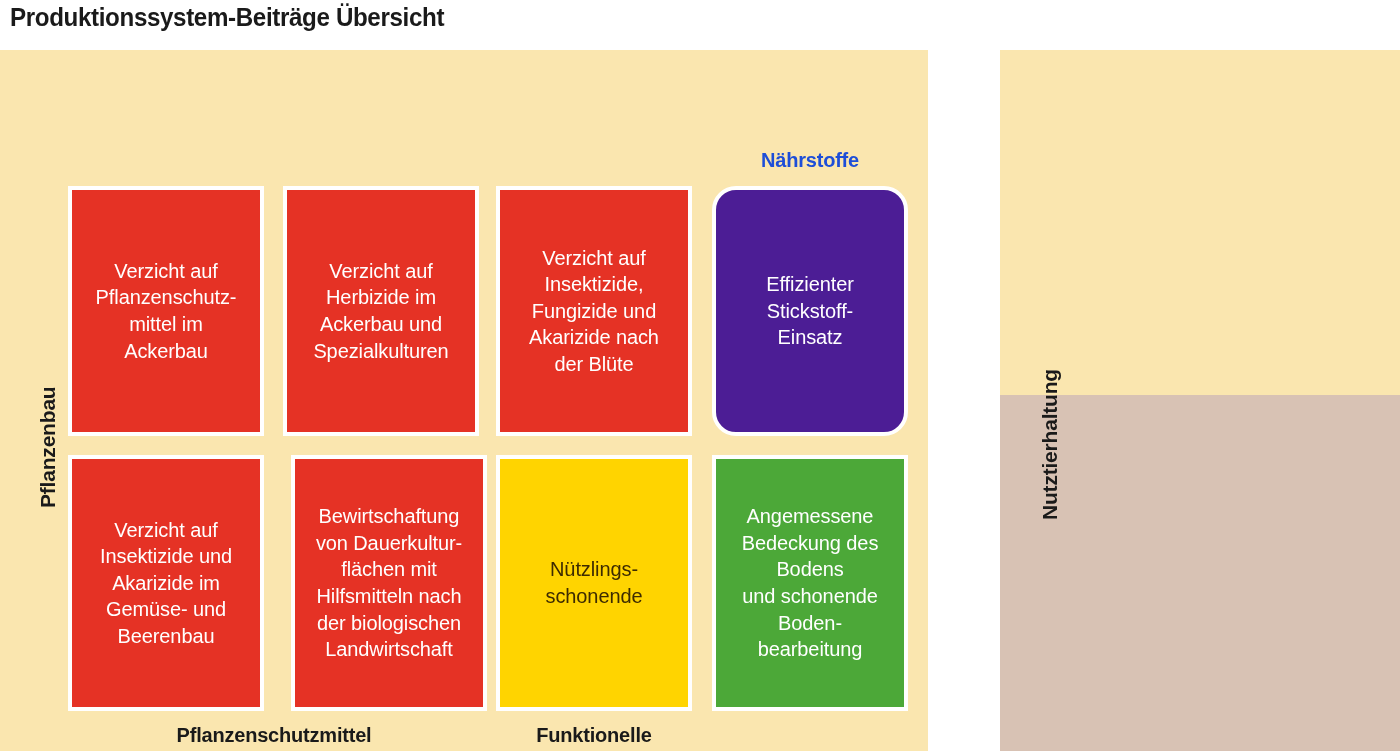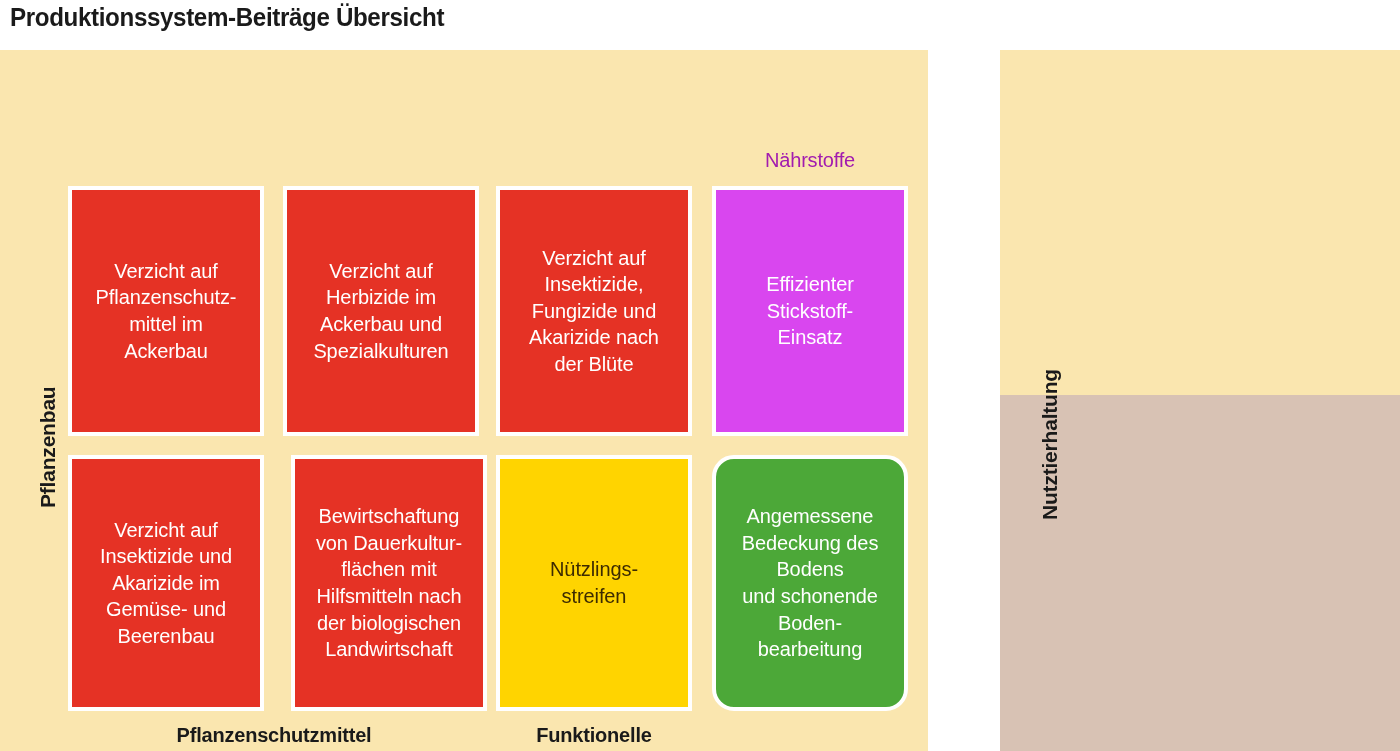--- a/index.html
+++ b/index.html
@@ -75,22 +75,22 @@
   #livestock-vlabel {
     left: 1038px;
     top: 520px;
     transform: rotate(-90deg);
   }
 
   
   .col-header {
     position: absolute;
     font-size: 20px;
-    font-weight: normal;
-    color: #a21caf;
+    font-weight: bold;
+    color: #1d4ed8;
     text-align: center;
     letter-spacing: -0.2px;
     white-space: nowrap;
   }
   #hdr-naehrstoffe {
     left: 712px;
     top: 99px;
     width: 196px;
   }
 
@@ -118,35 +118,35 @@
     justify-content: center;
     text-align: center;
     font-size: 20px;
     line-height: 1.33;
     letter-spacing: -0.1px;
     padding: 4px 6px;
   }
   .card .card-text { display: block; }
 
   .c-red    { background: #e53225; color: #ffffff; }
-  .c-orange { background: #d946ef; color: #ffffff; }
+  .c-orange { background: #4c1d95; color: #ffffff; border-radius: 24px; }
   .c-yellow { background: #ffd400; color: #3d2b00; }
   .c-green  { background: #4ca838; color: #ffffff; }
 
   
   #card-psm-ackerbau      { left: 68px;  top: 136px; width: 196px; height: 250px; }
   #card-herbizide         { left: 283px; top: 136px; width: 196px; height: 250px; }
   #card-insektizide-bluete{ left: 496px; top: 136px; width: 196px; height: 250px; }
   #card-stickstoff        { left: 712px; top: 136px; width: 196px; height: 250px; }
 
   
   #card-insektizide-gemuese { left: 68px;  top: 405px; width: 196px; height: 256px; }
   #card-dauerkultur         { left: 291px; top: 405px; width: 196px; height: 256px; }
   #card-nuetzlingsstreifen  { left: 496px; top: 405px; width: 196px; height: 256px; }
-  #card-bodenbedeckung      { left: 712px; top: 405px; width: 196px; height: 256px; border-radius: 22px; }
+  #card-bodenbedeckung      { left: 712px; top: 405px; width: 196px; height: 256px; }
 </style>
 </head>
 <body>
 
 <div id="page-title">Produktionssystem-Beiträge Übersicht</div>
 
 <div class="panel" id="crop-panel">
 
   <div class="col-header" id="hdr-naehrstoffe">Nährstoffe</div>
 
@@ -185,21 +185,21 @@
   <div class="card c-red" id="card-dauerkultur">
     <span class="card-text" style="white-space: pre-line;">Bewirtschaftung
 von Dauerkultur-
 flächen mit
 Hilfsmitteln nach
 der biologischen
 Landwirtschaft</span>
   </div>
   <div class="card c-yellow" id="card-nuetzlingsstreifen">
     <span class="card-text" style="white-space: pre-line;">Nützlings-
-streifen</span>
+schonende</span>
   </div>
   <div class="card c-green" id="card-bodenbedeckung">
     <span class="card-text" style="white-space: pre-line;">Angemessene
 Bedeckung des
 Bodens
 und schonende
 Boden-
 bearbeitung</span>
   </div>
 

